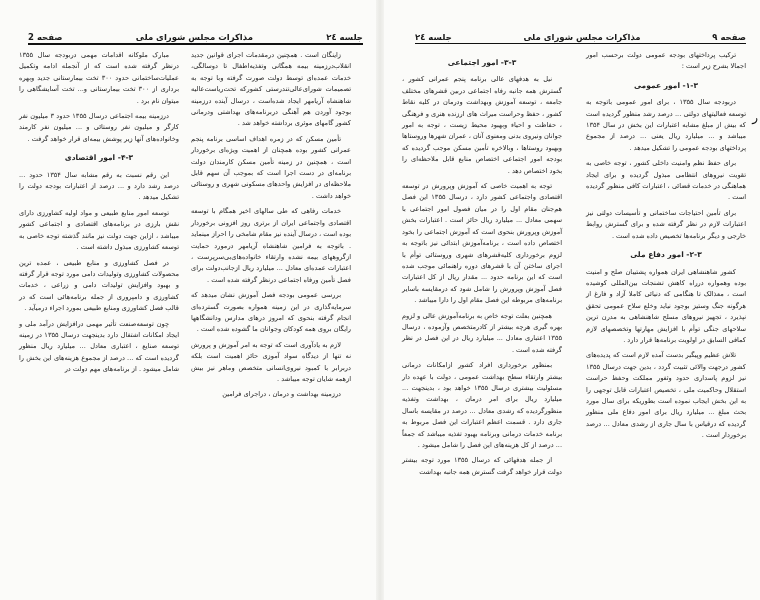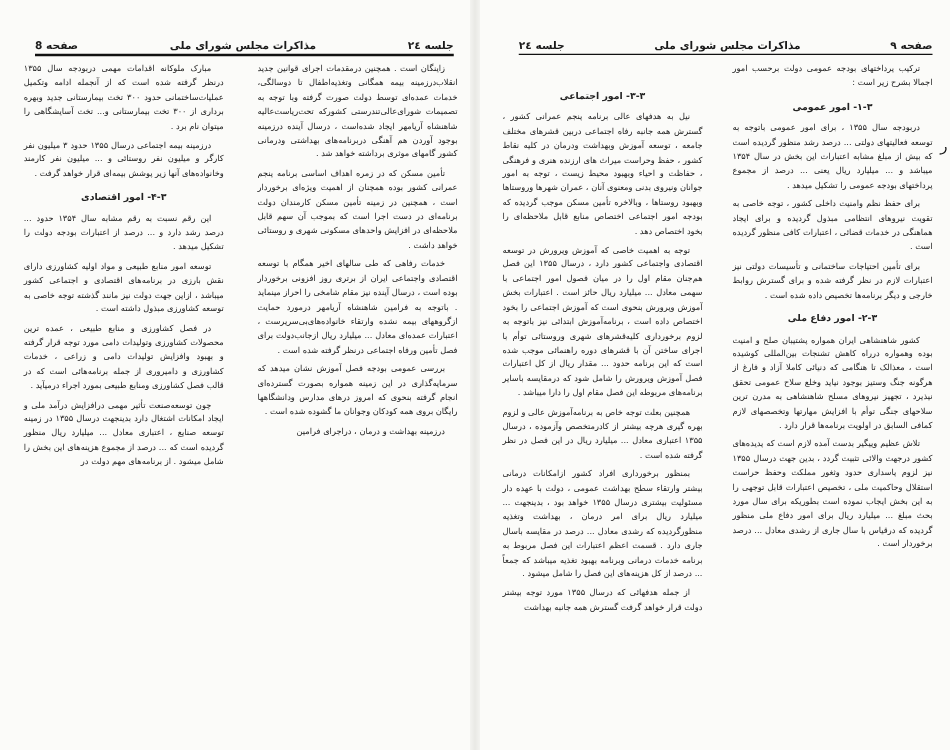--- a/index.html
+++ b/index.html
@@ -12,41 +12,42 @@
          background:linear-gradient(to right,#f3f3f0,#e9e9e5,#f3f3f0);}
   .header{position:absolute;top:26px;height:16px;display:flex;justify-content:space-between;
           align-items:flex-end;font-size:8.5px;font-weight:bold;direction:rtl;}
   .left .header{left:28px;right:12px;}
   .right .header{left:30px;right:14px;}
   .rule{position:absolute;top:43px;height:2px;background:#111;}
   .left .rule{left:28px;right:12px;}
   .right .rule{left:30px;right:14px;height:1px;}
   .col{position:absolute;top:50px;width:160px;direction:rtl;text-align:justify;
        font-size:6.6px;line-height:11.4px;color:#222;}
-  .left .col.c1{right:9px;} .left .col.c2{right:196px;}
-  .right .col.c1{right:14px;} .right .col.c2{right:198px;margin-top:14px;}
+  .left .col.c1{right:24px;} .left .col.c2{right:196px;}
+  .right .col.c1{right:14px;} .right .col.c2{right:198px;}
   .col p{margin:0 0 4px 0;text-indent:10px;}
   .col h3{font-size:7.5px;margin:7px 0 6px 0;text-align:center;font-weight:bold;}
   .mark{position:absolute;font-size:12px;color:#111;}
 </style>
 </head>
 <body>
 
 <div class="page left">
   <div class="header">
     <span>جلسه ۲٤</span>
     <span>مذاکرات مجلس شورای ملی</span>
-    <span>صفحه 8</span>
+    <span>صفحه 2</span>
   </div>
   <div class="rule"></div>
   <div class="col c1">
       <p>زاینگان است . همچنین درمقدمات اجرای قوانین جدید انقلاب‌درزمینه بیمه همگانی وتغذیه‌اطفال تا دوسالگی، خدمات عمده‌ای توسط دولت صورت گرفته وبا توجه به تصمیمات شورای‌عالی‌تندرستی کشورکه تحت‌ریاست‌عالیه شاهنشاه آریامهر ایجاد شده‌است ، درسال آینده درزمینه بوجود آوردن هم آهنگی دربرنامه‌های بهداشتی ودرمانی کشور گامهای موثری برداشته خواهد شد .</p>
       <p>تأمین مسکن که در زمره اهداف اساسی برنامه پنجم عمرانی کشور بوده همچنان از اهمیت ویژه‌ای برخوردار است ، همچنین در زمینه تأمین مسکن کارمندان دولت برنامه‌ای در دست اجرا است که بموجب آن سهم قابل ملاحظه‌ای در افزایش واحدهای مسکونی شهری و روستائی خواهد داشت .</p>
       <p>خدمات رفاهی که طی سالهای اخیر همگام با توسعه اقتصادی واجتماعی ایران از برتری روز افزونی برخوردار بوده است ، درسال آینده نیز مقام شامخی را احراز مینماید . باتوجه به فرامین شاهنشاه آریامهر درمورد حمایت ازگروههای بیمه نشده وارتقاء خانواده‌های‌بی‌سرپرست ، اعتبارات عمده‌ای معادل ... میلیارد ریال ازجانب‌دولت برای فصل تأمین ورفاه اجتماعی درنظر گرفته شده است .</p>
       <p>بررسی عمومی بودجه فصل آموزش نشان میدهد که سرمایه‌گذاری در این زمینه همواره بصورت گسترده‌ای انجام گرفته بنحوی که امروز درهای مدارس ودانشگاهها رایگان بروی همه کودکان وجوانان ما گشوده شده است .</p>
+      <p>لازم به یادآوری است که توجه به امر آموزش و پرورش نه تنها از دیدگاه سواد آموزی حائز اهمیت است بلکه دربرابر با کمبود نیروی‌انسانی متخصص وماهر نیز بیش ازهمه شایان توجه میباشد .</p>
       <p>درزمینه بهداشت و درمان ، دراجرای فرامین</p>
     </div>
   <div class="col c2">
       <p>مبارک ملوکانه اقدامات مهمی دربودجه سال ۱۳۵۵ درنظر گرفته شده است که از آنجمله ادامه وتکمیل عملیات‌ساختمانی حدود ۳۰۰ تخت بیمارستانی جدید وبهره برداری از ۳۰۰ تخت بیمارستانی و... تخت آسایشگاهی را میتوان نام برد .</p>
       <p>درزمینه بیمه اجتماعی درسال ۱۳۵۵ حدود ۳ میلیون نفر کارگر و میلیون نفر روستائی و ... میلیون نفر کارمند وخانواده‌های آنها زیر پوشش بیمه‌ای قرار خواهد گرفت .</p>
       <h3>۴-۳- امور اقتصادی</h3>
       <p>این رقم نسبت به رقم مشابه سال ۱۳۵۴ حدود ... درصد رشد دارد و ... درصد از اعتبارات بودجه دولت را تشکیل میدهد .</p>
       <p>توسعه امور منابع طبیعی و مواد اولیه کشاورزی دارای نقش بارزی در برنامه‌های اقتصادی و اجتماعی کشور میباشد ، ازاین جهت دولت نیز مانند گذشته توجه خاصی به توسعه کشاورزی مبذول داشته است .</p>
       <p>در فصل کشاورزی و منابع طبیعی ، عمده ترین محصولات کشاورزی وتولیدات دامی مورد توجه قرار گرفته و بهبود وافزایش تولیدات دامی و زراعی ، خدمات کشاورزی و دامپروری از جمله برنامه‌هائی است که در قالب فصل کشاورزی ومنابع طبیعی بمورد اجراء درمیآید .</p>
       <p>چون توسعه‌صنعت تأثیر مهمی درافزایش درآمد ملی و ایجاد امکانات اشتغال دارد بدینجهت درسال ۱۳۵۵ در زمینه توسعه صنایع ، اعتباری معادل ... میلیارد ریال منظور گردیده است که ... درصد از مجموع هزینه‌های این بخش را شامل میشود . از برنامه‌های مهم دولت در</p>

